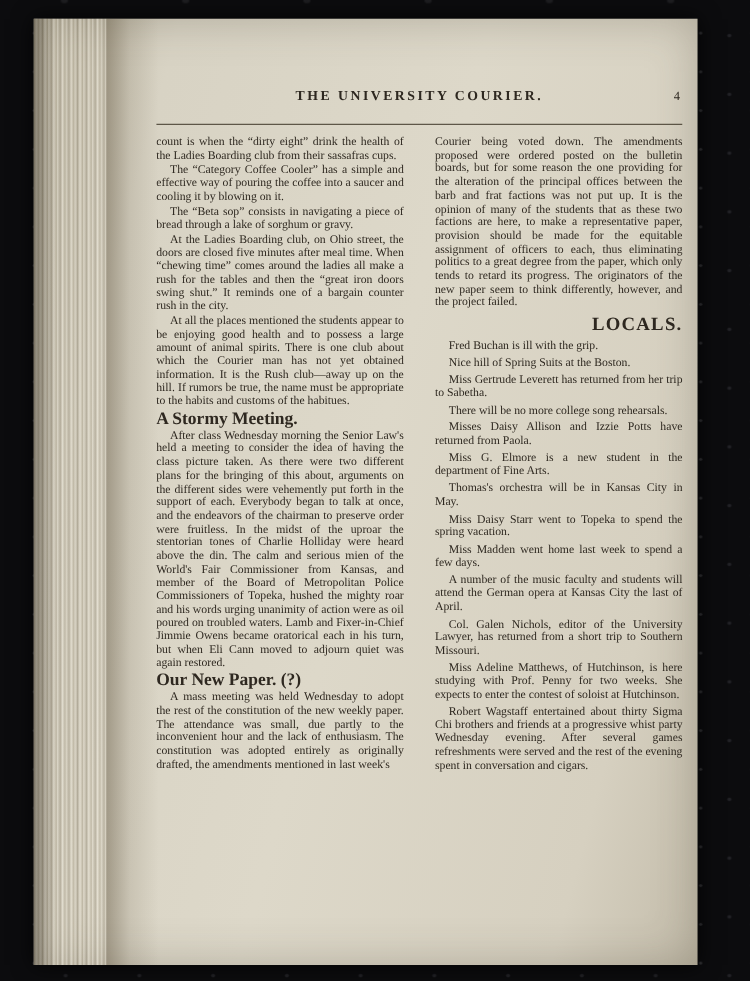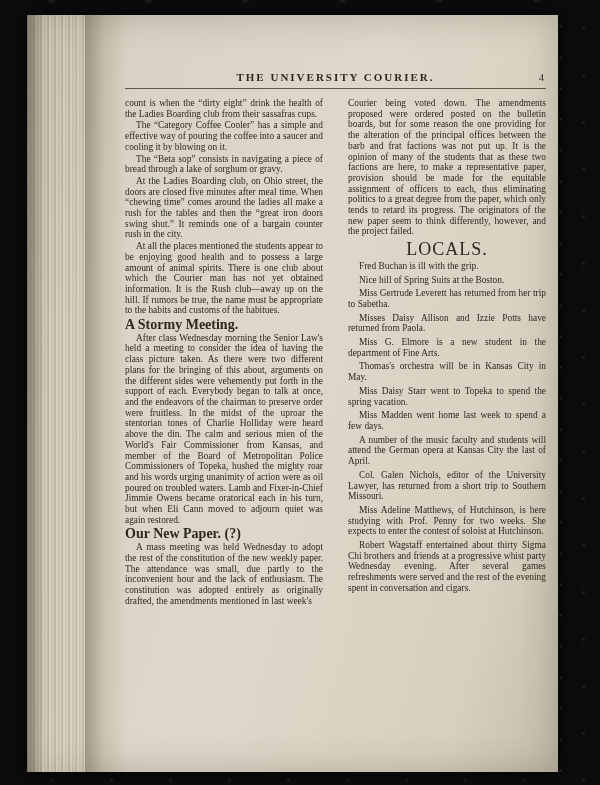--- a/index.html
+++ b/index.html
@@ -33,35 +33,35 @@
     position: absolute; left: 58px; top: 0; bottom: 0; width: 42px;
     background: linear-gradient(90deg, rgba(92,80,58,0.45) 0%, rgba(92,80,58,0.14) 45%, rgba(92,80,58,0) 100%);
   }
   .print {
     position: absolute; left: 98px; right: 12px; top: 56px; bottom: 12px;
     color: #2e2820; overflow: hidden;
   }
   .masthead {
     position: relative; text-align: center;
     font-size: 11px; font-weight: bold; letter-spacing: 2px;
-    padding-bottom: 5px;
+    padding-bottom: 16px;
     border-bottom: 1px solid rgba(52,44,30,0.75);
     margin-bottom: 9px;
     font-family: Liberation Serif, serif;
   }
   .pagenum {
     position: absolute; right: 2px; top: 1px;
     font-weight: normal; letter-spacing: 0; font-size: 10px;
   }
   .columns { display: flex; gap: 25px; }
   .col { flex: 1; min-width: 0; text-align: justify; font-size: 9.4px; line-height: 10.7px; }
   .col p { margin: 0 0 1px 0; text-indent: 11px; }
   .col p.noindent { text-indent: 0; }
   .subhead { margin: 4px 0 2px 0; text-align: left; font-size: 14px; font-weight: bold; }
-  .locals-head { margin: 7px 0 6px 0; text-align: center; font-size: 18px; font-weight: normal; letter-spacing: 1px; }
+  .locals-head { margin: 7px 0 6px 0; text-align: right; font-size: 15px; font-weight: bold; letter-spacing: 1px; }
   .col p.local { margin-bottom: 3px; }
 </style>
 </head>
 <body>
 
 <div class="page">
   <div class="spine"></div>
   <div class="crease"></div>
   <div class="print">
 
@@ -83,20 +83,21 @@
         <h3 class="subhead">Our New Paper. (?)</h3>
         <p>A mass meeting was held Wednesday to adopt the rest of the constitution of the new weekly paper. The attendance was small, due partly to the inconvenient hour and the lack of enthusiasm. The constitution was adopted entirely as originally drafted, the amendments mentioned in last week's</p>
       </div>
 
       <div class="col">
         <p class="noindent">Courier being voted down. The amendments proposed were ordered posted on the bulletin boards, but for some reason the one providing for the alteration of the principal offices between the barb and frat factions was not put up. It is the opinion of many of the students that as these two factions are here, to make a representative paper, provision should be made for the equitable assignment of officers to each, thus eliminating politics to a great degree from the paper, which only tends to retard its progress. The originators of the new paper seem to think differently, however, and the project failed.</p>
         <h2 class="locals-head">LOCALS.</h2>
         <p class="local">Fred Buchan is ill with the grip.</p>
         <p class="local">Nice hill of Spring Suits at the Boston.</p>
         <p class="local">Miss Gertrude Leverett has returned from her trip to Sabetha.</p>
+        <p class="local">There will be no more college song rehearsals.</p>
         <p class="local">Misses Daisy Allison and Izzie Potts have returned from Paola.</p>
         <p class="local">Miss G. Elmore is a new student in the department of Fine Arts.</p>
         <p class="local">Thomas's orchestra will be in Kansas City in May.</p>
         <p class="local">Miss Daisy Starr went to Topeka to spend the spring vacation.</p>
         <p class="local">Miss Madden went home last week to spend a few days.</p>
         <p class="local">A number of the music faculty and students will attend the German opera at Kansas City the last of April.</p>
         <p class="local">Col. Galen Nichols, editor of the University Lawyer, has returned from a short trip to Southern Missouri.</p>
         <p class="local">Miss Adeline Matthews, of Hutchinson, is here studying with Prof. Penny for two weeks. She expects to enter the contest of soloist at Hutchinson.</p>
         <p class="local">Robert Wagstaff entertained about thirty Sigma Chi brothers and friends at a progressive whist party Wednesday evening. After several games refreshments were served and the rest of the evening spent in conversation and cigars.</p>
       </div>

